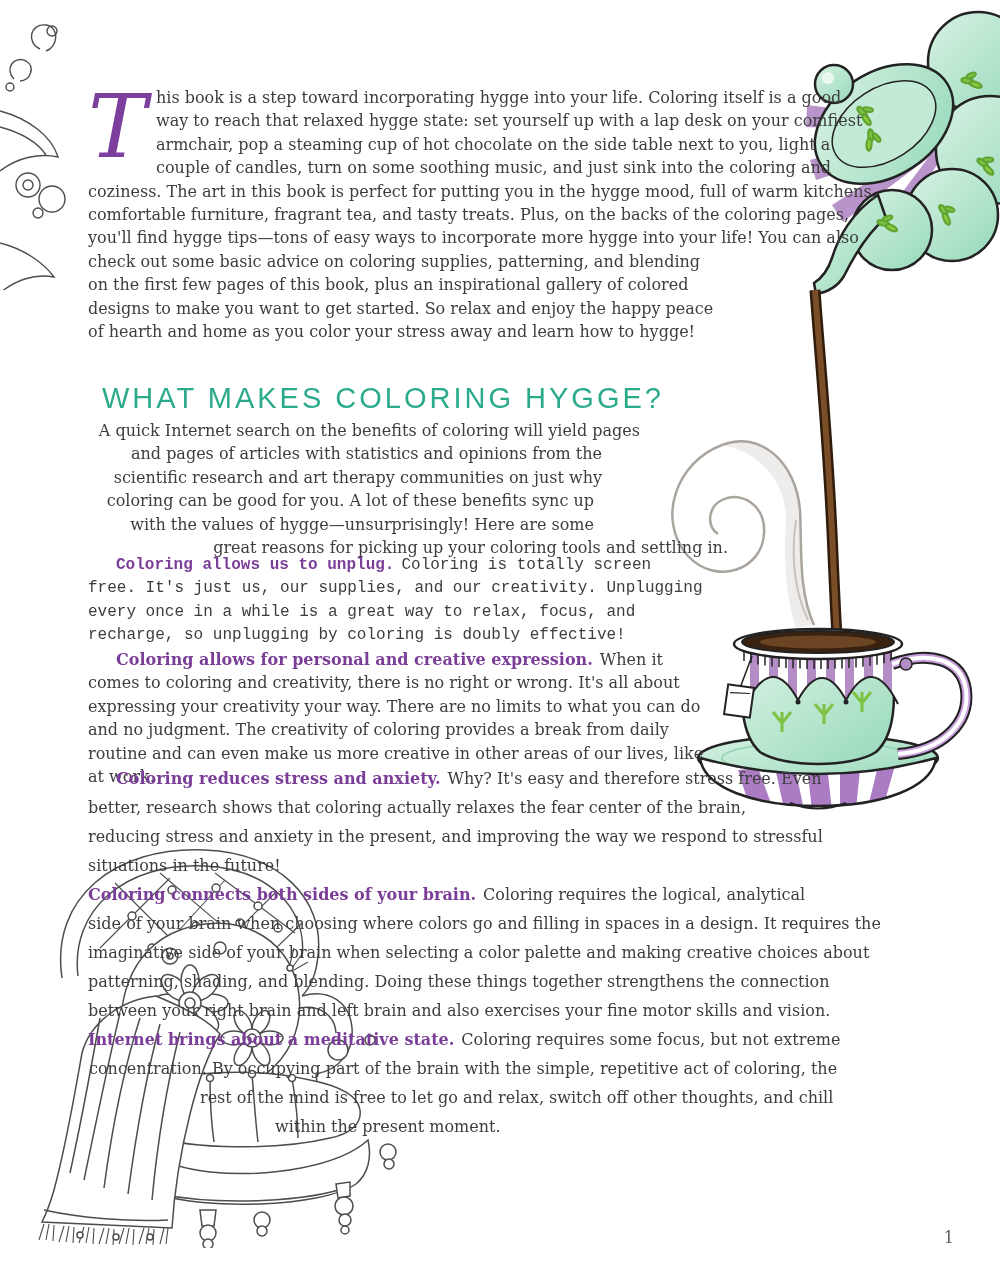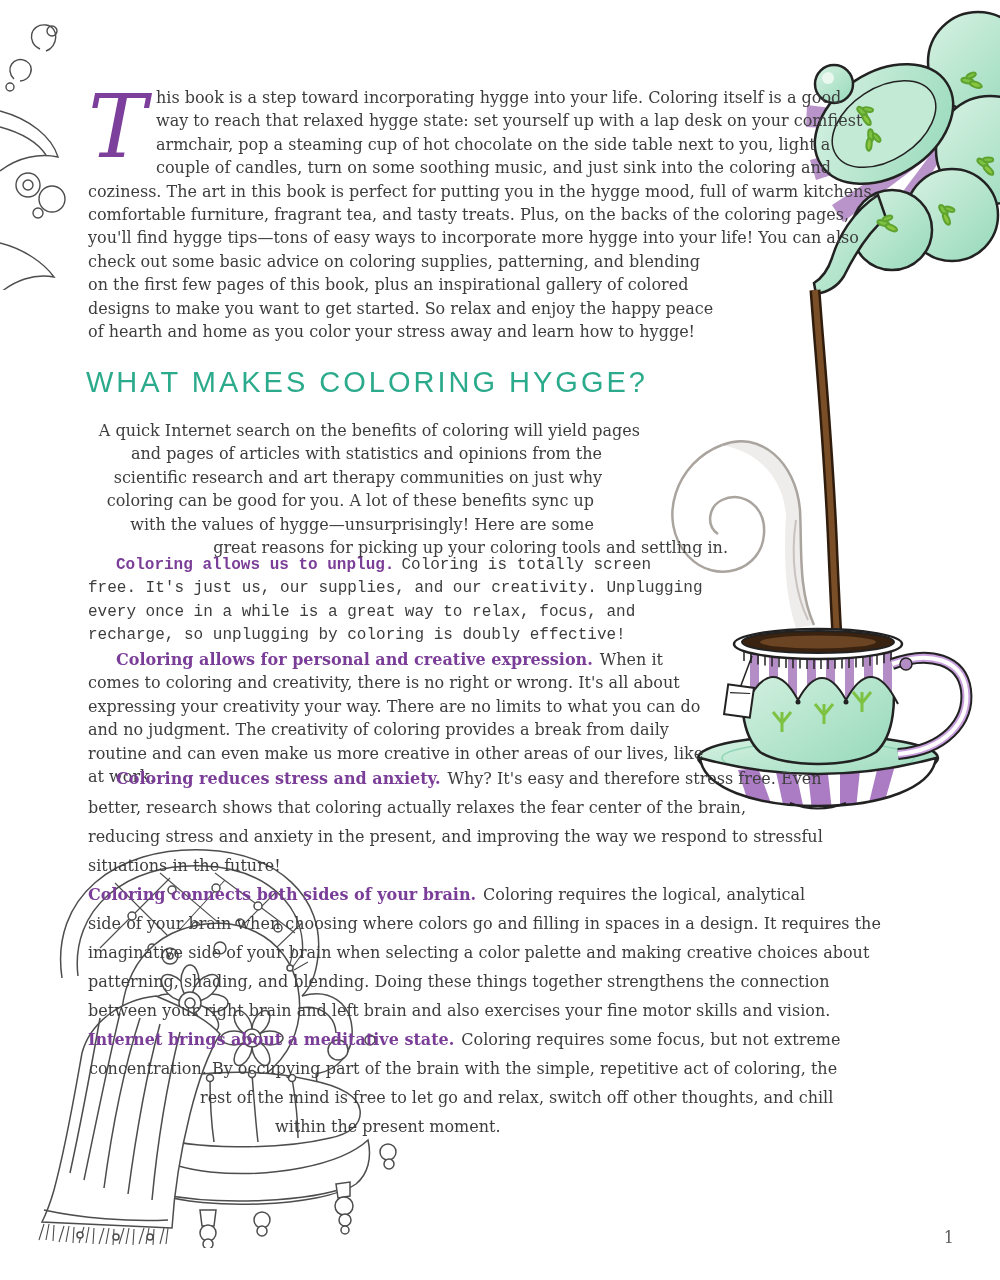--- a/index.html
+++ b/index.html
@@ -5,21 +5,21 @@
   html,body{margin:0;padding:0;background:#fff;}
   .page{position:relative;width:1000px;height:1280px;background:#ffffff;overflow:hidden;
         font-family:"DejaVu Serif",serif;color:#3d3d3d;}
   .para{position:absolute;font-size:16px;line-height:23.4px;margin:0;text-align:left;}
   .fl,.fr{display:block;}
   .fl{float:left;clear:left;}
   .fr{float:right;clear:right;}
   .dropcap{float:left;width:56px;font-family:"DejaVu Serif",serif;font-style:italic;
            font-size:88px;line-height:70px;color:#7c3f9b;margin:6px 12px 4px 0;}
   .heading{position:absolute;left:86px;top:366px;font-family:"Liberation Sans",sans-serif;
-           font-size:29px;font-weight:400;letter-spacing:3px;color:#2cab8c;margin:0;}
+           font-size:29px;font-weight:400;letter-spacing:3px;color:#2cab8c;margin:16px;}
   .lead{font-weight:bold;color:#7b3e98;margin-right:7px;}
   .indent{text-indent:28px;}
   .flowpara{margin:0;font-size:16px;line-height:29px;}
   .pagenum{position:absolute;right:46px;top:1228px;font-size:16px;color:#5a5a5a;}
   svg{position:absolute;display:block;}
 </style>
 </head>
 <body>
 
 <div class="page">

